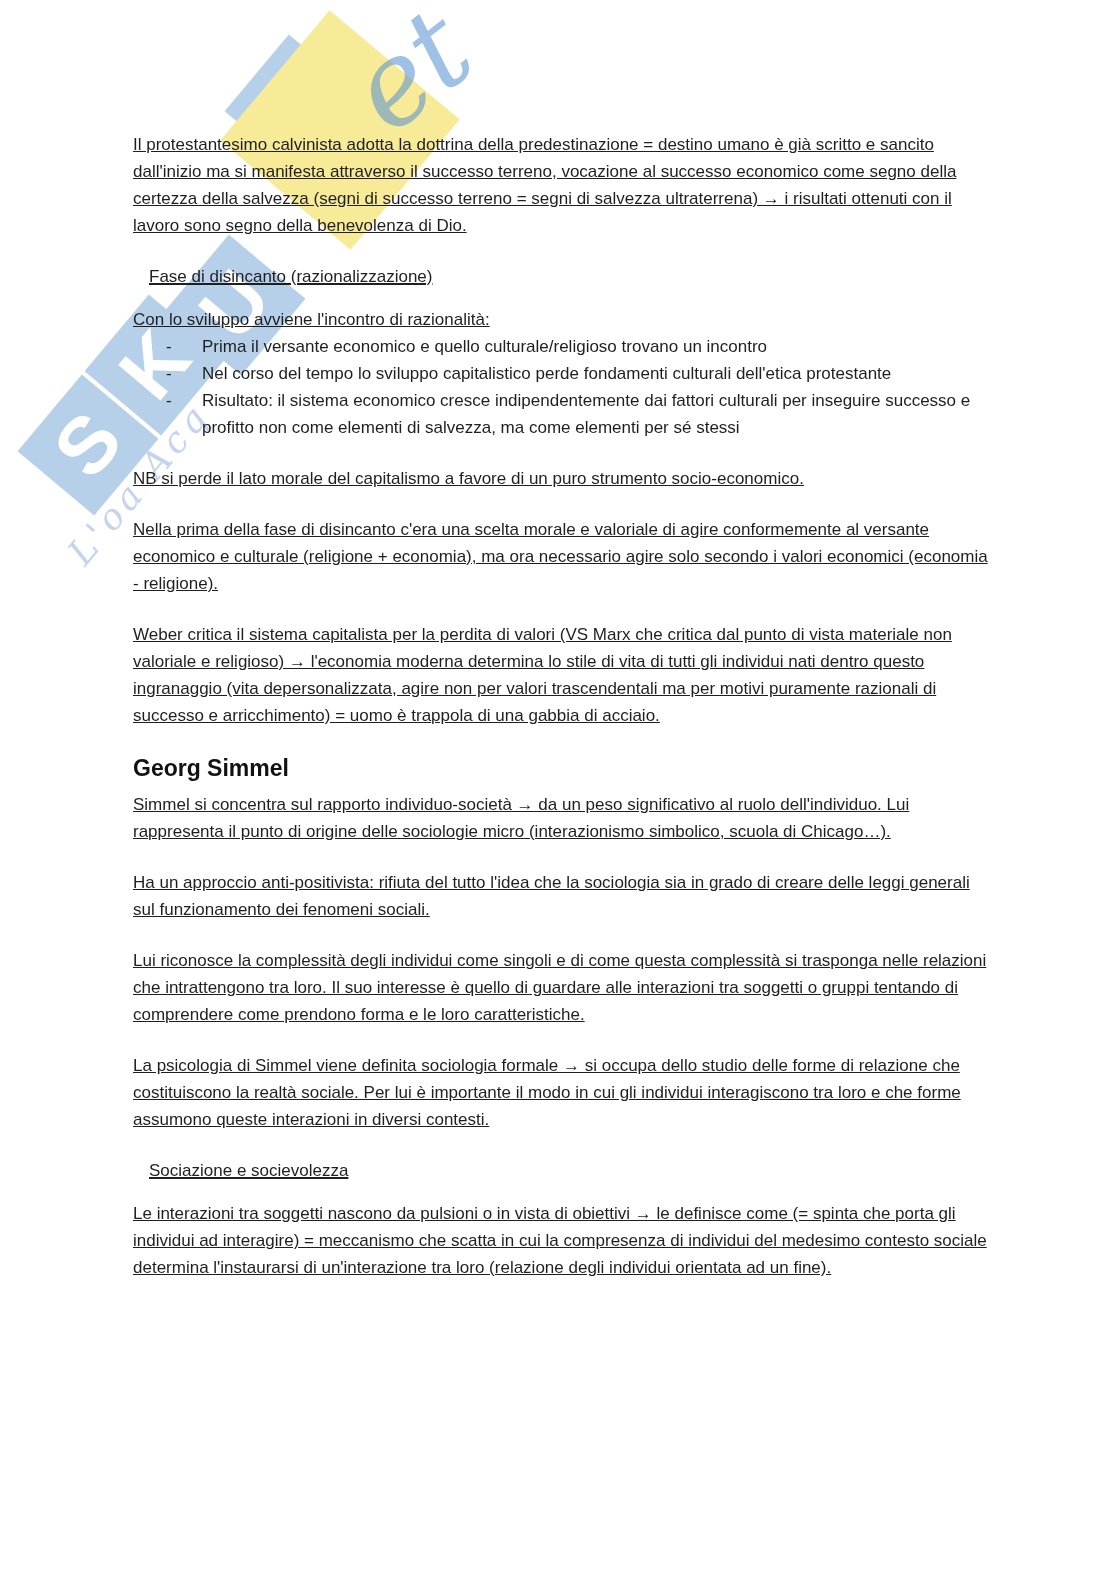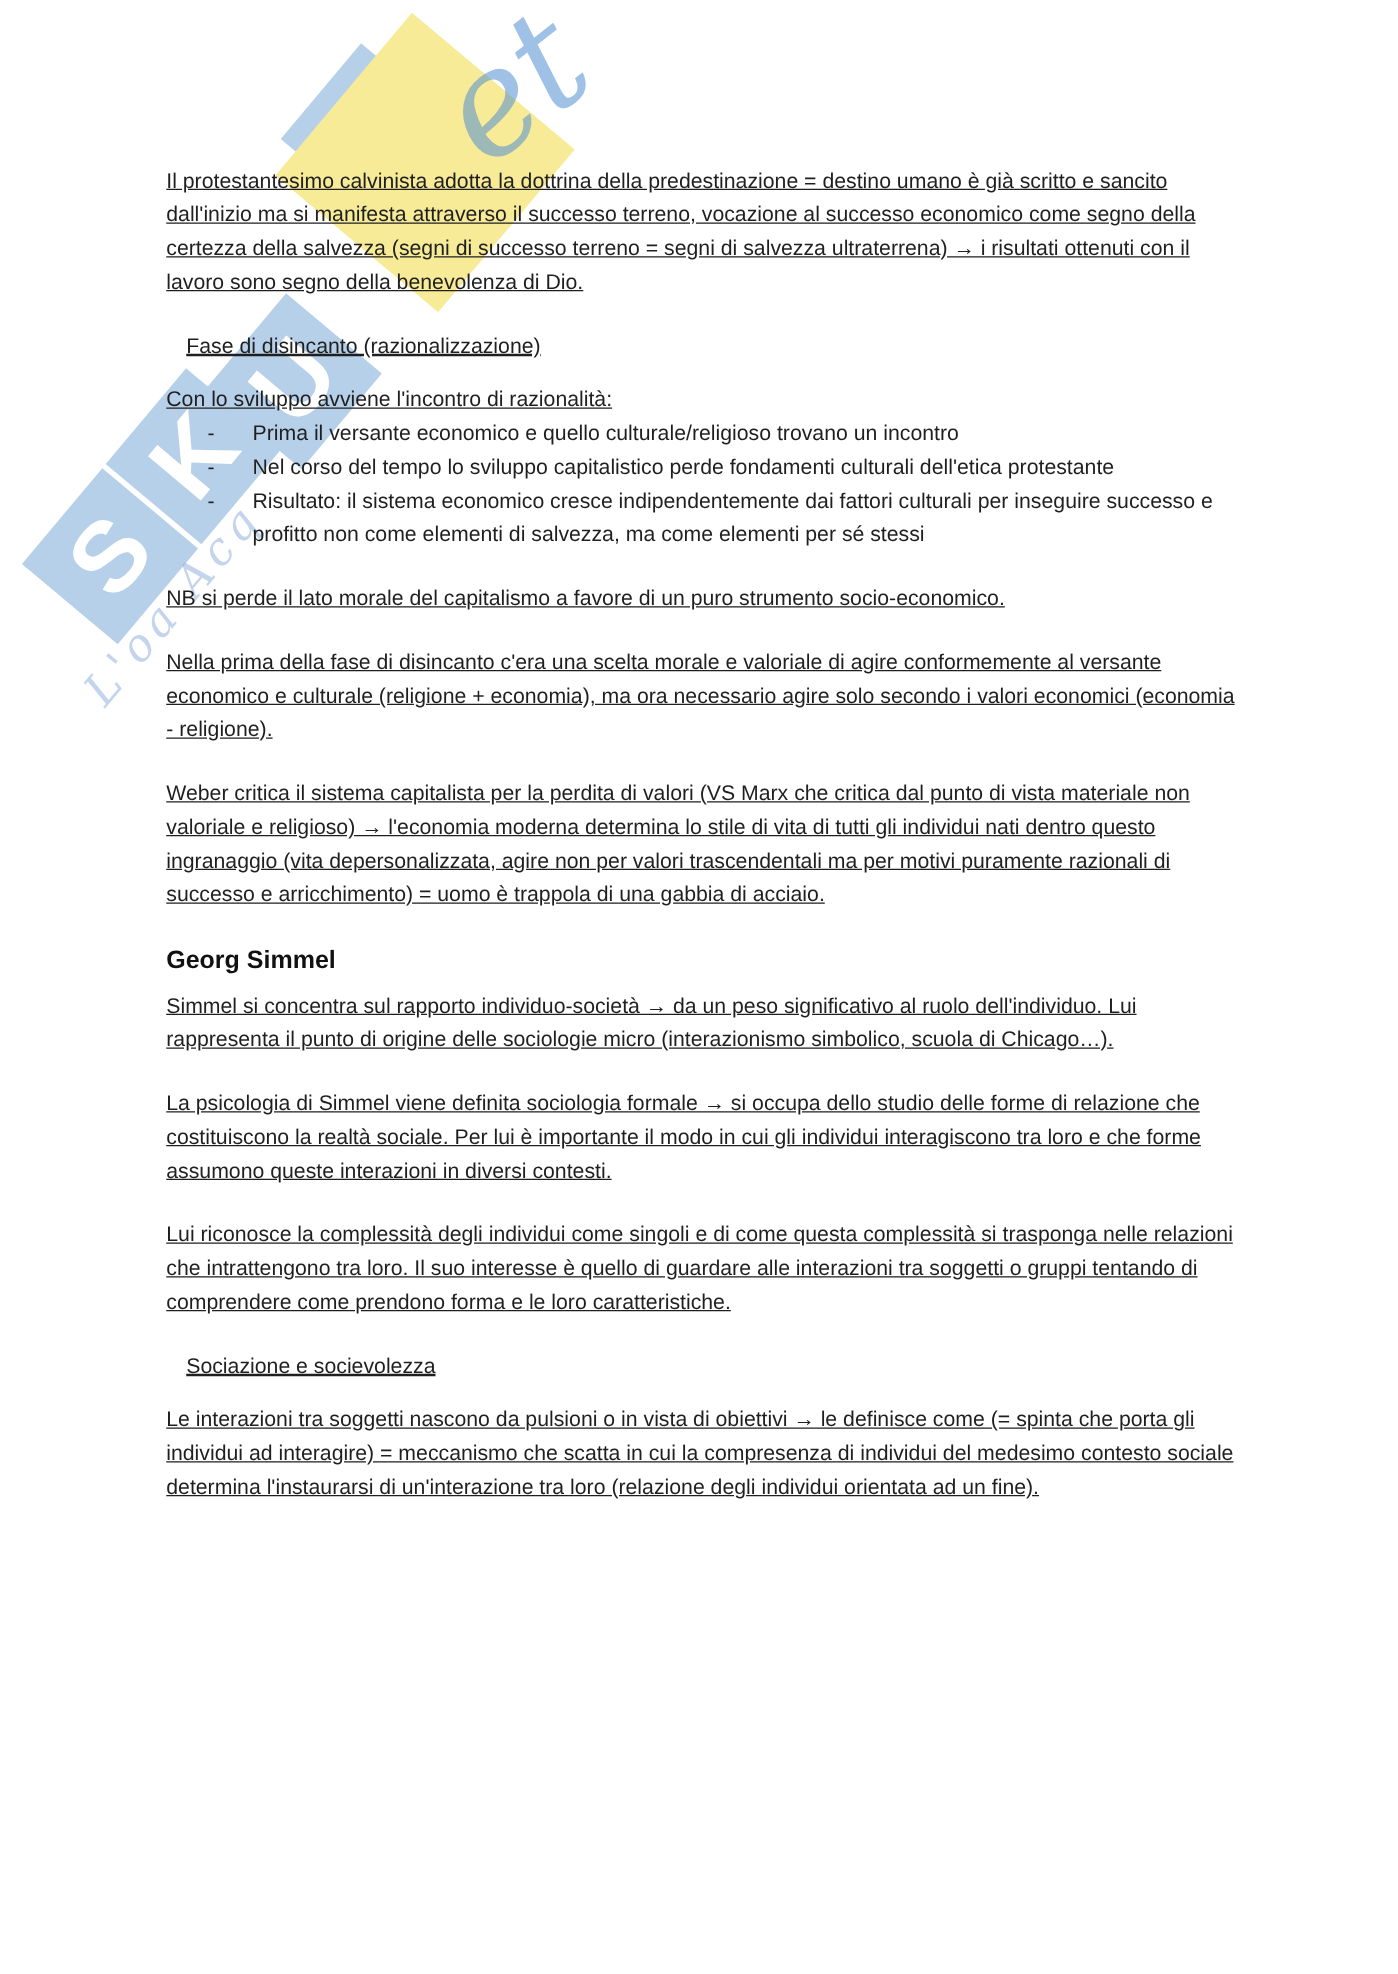--- a/index.html
+++ b/index.html
@@ -54,21 +54,21 @@
   .p{margin:0 0 24px 0;text-decoration:underline;}
   .p.tight{margin-bottom:0;}
   .h3{
     font-weight:normal;
     text-decoration:underline;
     text-decoration-thickness:1.5px;
     margin:16px;
   }
   .h2{
     font-weight:bold;
-    font-size:20px;line-height:30px;
+    font-size:23px;line-height:30px;
     margin:6px 0 8px 0;
     color:#111111;
   }
   .bullets{margin:0 0 24px 0;}
   .bullet{display:flex;}
   .bullet-dash{flex:0 0 36px;margin-left:33px;}
   .bullet-text{flex:1;}
 </style>
 </head>
 <body>
@@ -111,23 +111,24 @@
 
     <p class="p">Nella prima della fase di disincanto c'era una scelta morale e valoriale di agire conformemente al versante economico e culturale (religione + economia), ma ora necessario agire solo secondo i valori economici (economia - religione).</p>
 
     <p class="p">Weber critica il sistema capitalista per la perdita di valori (VS Marx che critica dal punto di vista materiale non valoriale e religioso) → l'economia moderna determina lo stile di vita di tutti gli individui nati dentro questo ingranaggio (vita depersonalizzata, agire non per valori trascendentali ma per motivi puramente razionali di successo e arricchimento) = uomo è trappola di una gabbia di acciaio.</p>
 
 
     <div class="h2">Georg Simmel</div>
 
     <p class="p">Simmel si concentra sul rapporto individuo-società → da un peso significativo al ruolo dell'individuo. Lui rappresenta il punto di origine delle sociologie micro (interazionismo simbolico, scuola di Chicago…).</p>
 
+    <p class="p">Ha un approccio anti-positivista: rifiuta del tutto l'idea che la sociologia sia in grado di creare delle leggi generali sul funzionamento dei fenomeni sociali.</p>
+
+    <p class="p">Lui riconosce la complessità degli individui come singoli e di come questa complessità si trasponga nelle relazioni che intrattengono tra loro. Il suo interesse è quello di guardare alle interazioni tra soggetti o gruppi tentando di comprendere come prendono forma e le loro caratteristiche.</p>
 
     <p class="p">La psicologia di Simmel viene definita sociologia formale → si occupa dello studio delle forme di relazione che costituiscono la realtà sociale. Per lui è importante il modo in cui gli individui interagiscono tra loro e che forme assumono queste interazioni in diversi contesti.</p>
-
-    <p class="p">Lui riconosce la complessità degli individui come singoli e di come questa complessità si trasponga nelle relazioni che intrattengono tra loro. Il suo interesse è quello di guardare alle interazioni tra soggetti o gruppi tentando di comprendere come prendono forma e le loro caratteristiche.</p>
 
     <div class="h3">Sociazione e socievolezza</div>
 
     <p class="p">Le interazioni tra soggetti nascono da pulsioni o in vista di obiettivi → le definisce come (= spinta che porta gli individui ad interagire) = meccanismo che scatta in cui la compresenza di individui del medesimo contesto sociale determina l'instaurarsi di un'interazione tra loro (relazione degli individui orientata ad un fine).</p>
 
   </div>
 </div>
 
 </body></html>

